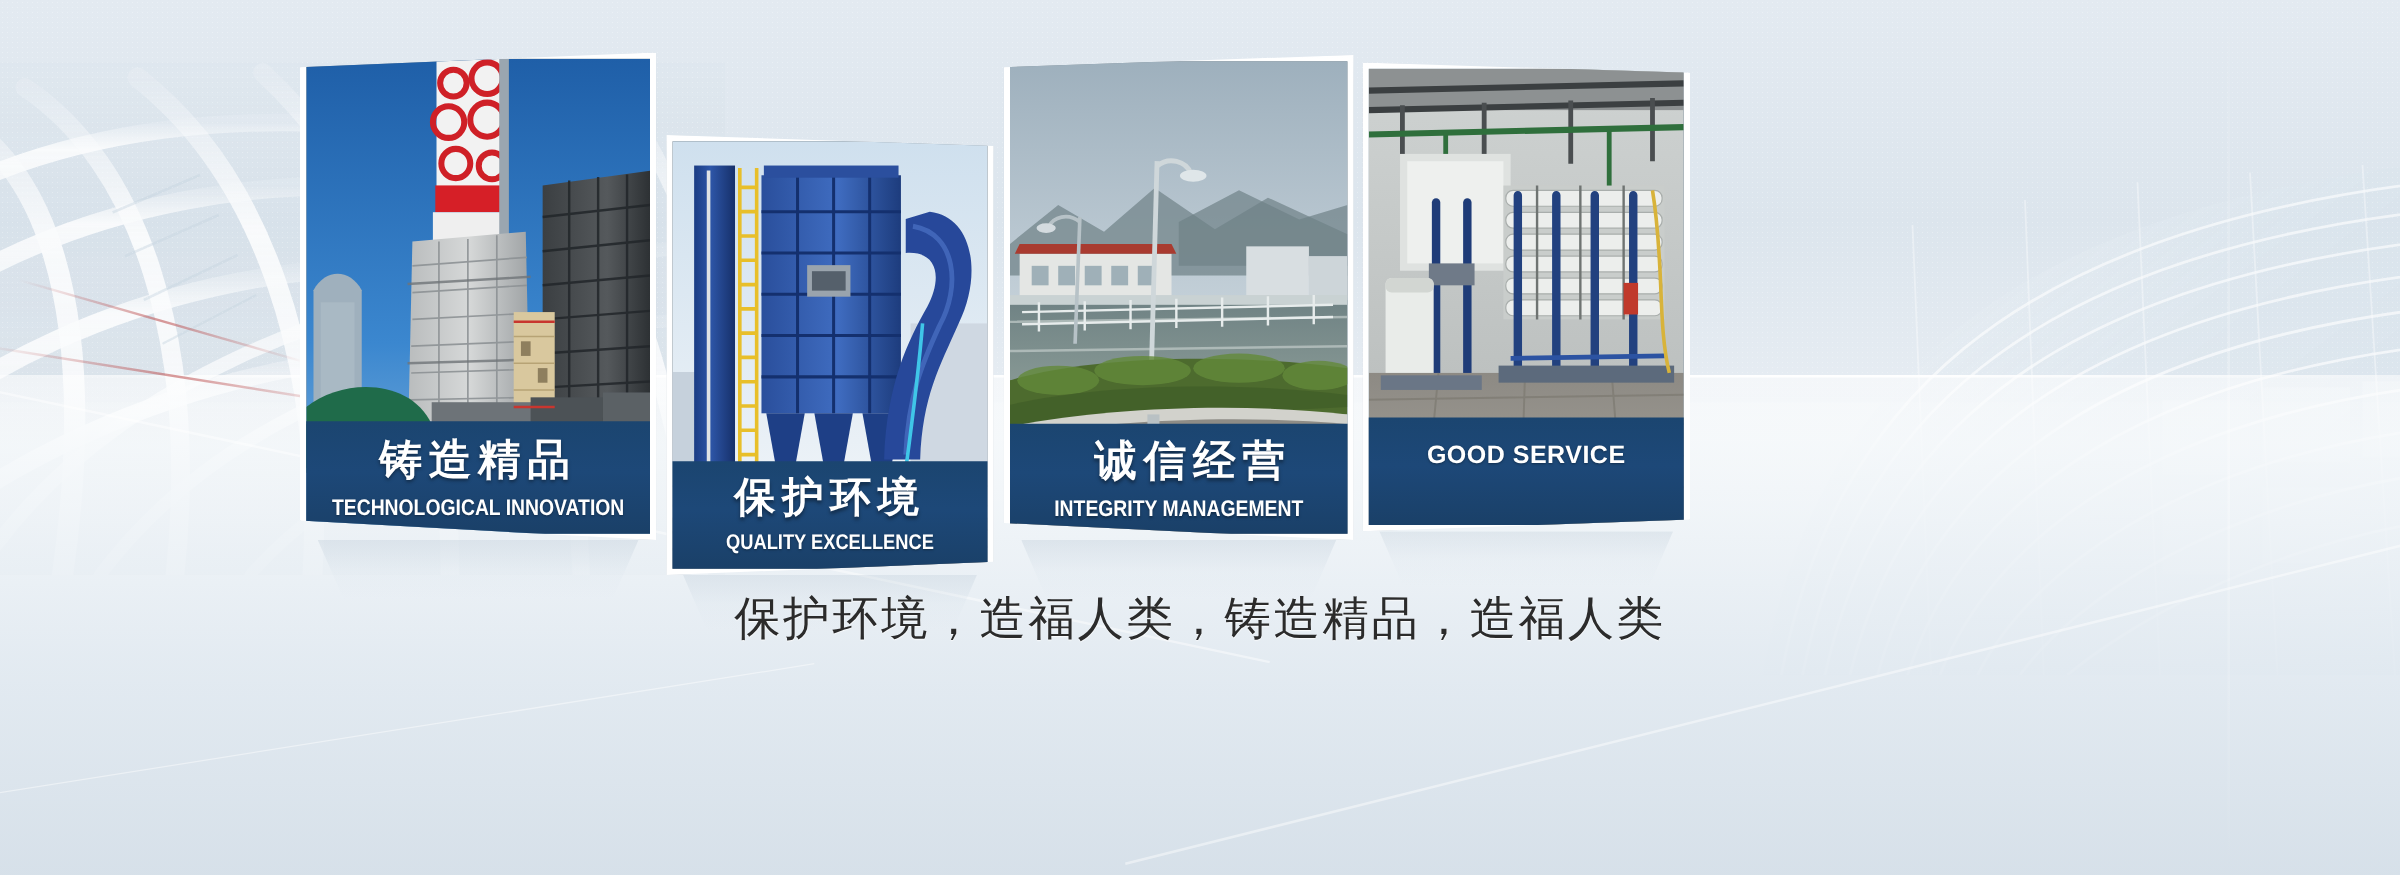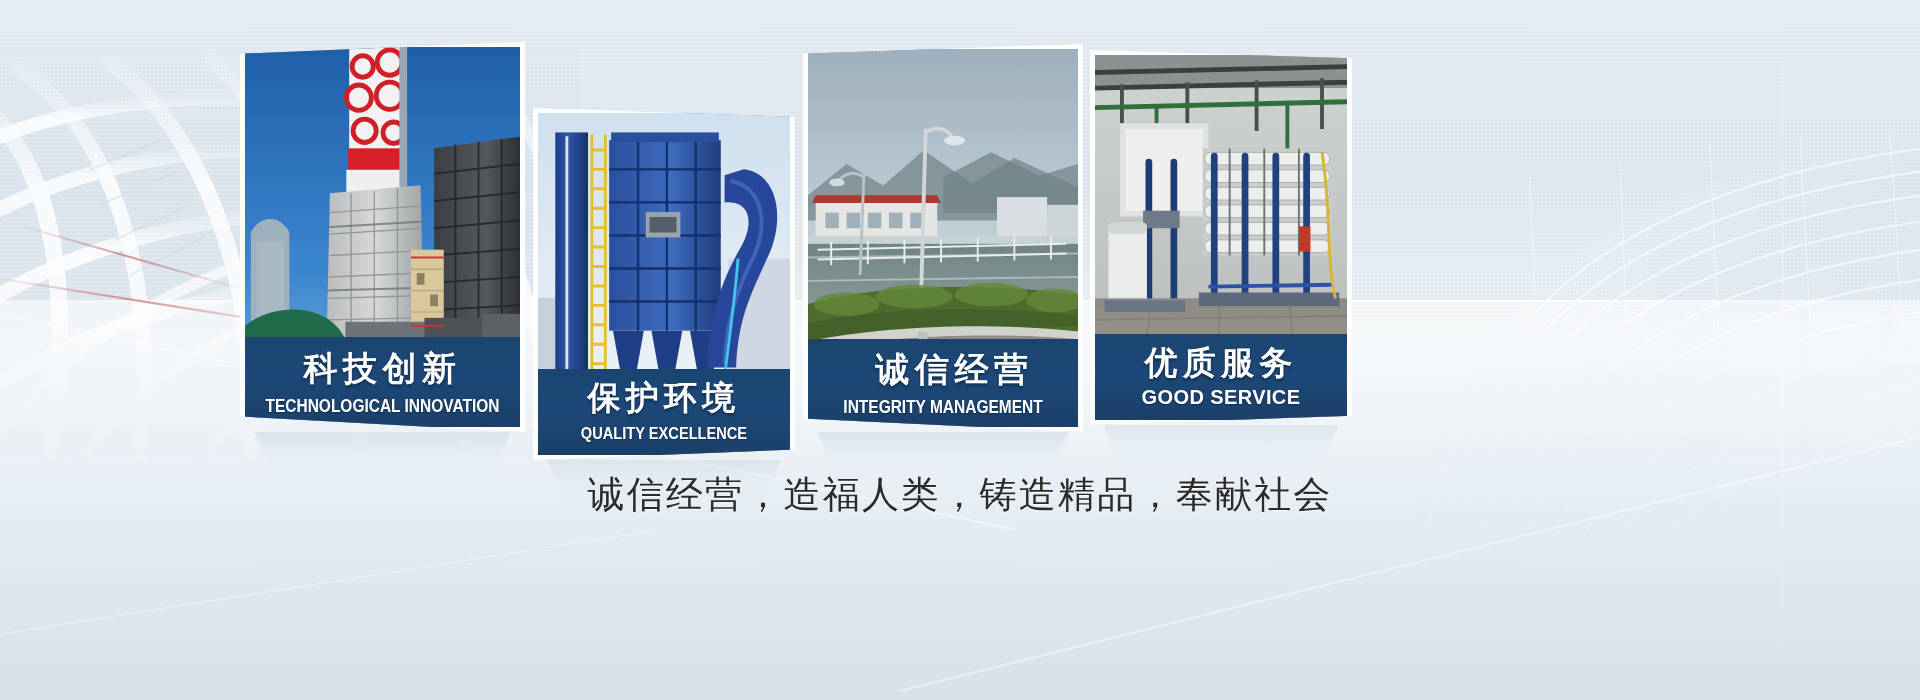--- a/index.html
+++ b/index.html
@@ -226,21 +226,21 @@
           <rect x="46" y="310" width="160" height="6" fill="#e2e5e6"></rect>
           <rect x="60" y="318" width="14" height="9" fill="#c8362f"></rect>
 
           <g stroke="#c8362f" stroke-width="2">
             <path d="M172 216 L206 216 M172 286 L206 286"></path>
           </g>
         </svg>
       </div>
     </div>
     <div class="cap" style="height:90px;padding-top:14px;">
-      <div class="zh" style="font-size:34px;">科技创新</div>
+      <div class="zh" style="font-size:34px;">铸造精品</div>
       <div class="en" style="font-size:18px;margin-top:12px;">TECHNOLOGICAL INNOVATION</div>
     </div>
   </div>
   <div class="refl" style="left:246px;top:432px;width:273px;height:56px;
               clip-path:polygon(3% 0, 97% 0, 88% 100%, 12% 100%);opacity:.55;"></div>
 
   <div class="panel" style="left:533px;top:108px;width:262px;height:352px;
               clip-path:polygon(0 0, 100% 2.5%, 100% 97%, 0 100%);">
     <div class="inner">
       <div class="photo">
@@ -484,22 +484,21 @@
           </g>
 
           <rect x="108" y="244" width="146" height="14" fill="#5c6a7c"></rect>
           <rect x="10" y="252" width="84" height="12" fill="#6a7686"></rect>
 
           <path d="M236 100 C 246 160, 240 210, 250 250" fill="none" stroke="#d8b33a" stroke-width="3"></path>
         </svg>
       </div>
     </div>
     <div class="cap" style="height:86px;padding-top:12px;">
-      <div class="zh" style="font-size:33px;">优质服务</div>
       <div class="en" style="font-size:20px;margin-top:8px;transform:scaleX(1);letter-spacing:.02em;">GOOD SERVICE</div>
     </div>
   </div>
   <div class="refl" style="left:1096px;top:425px;width:250px;height:52px;
               clip-path:polygon(3% 0, 97% 0, 88% 100%, 12% 100%);opacity:.5;"></div>
 
-  <div class="slogan">诚信经营，造福人类，铸造精品，奉献社会</div>
+  <div class="slogan">保护环境，造福人类，铸造精品，造福人类</div>
 
 </div>
 
 </body></html>

